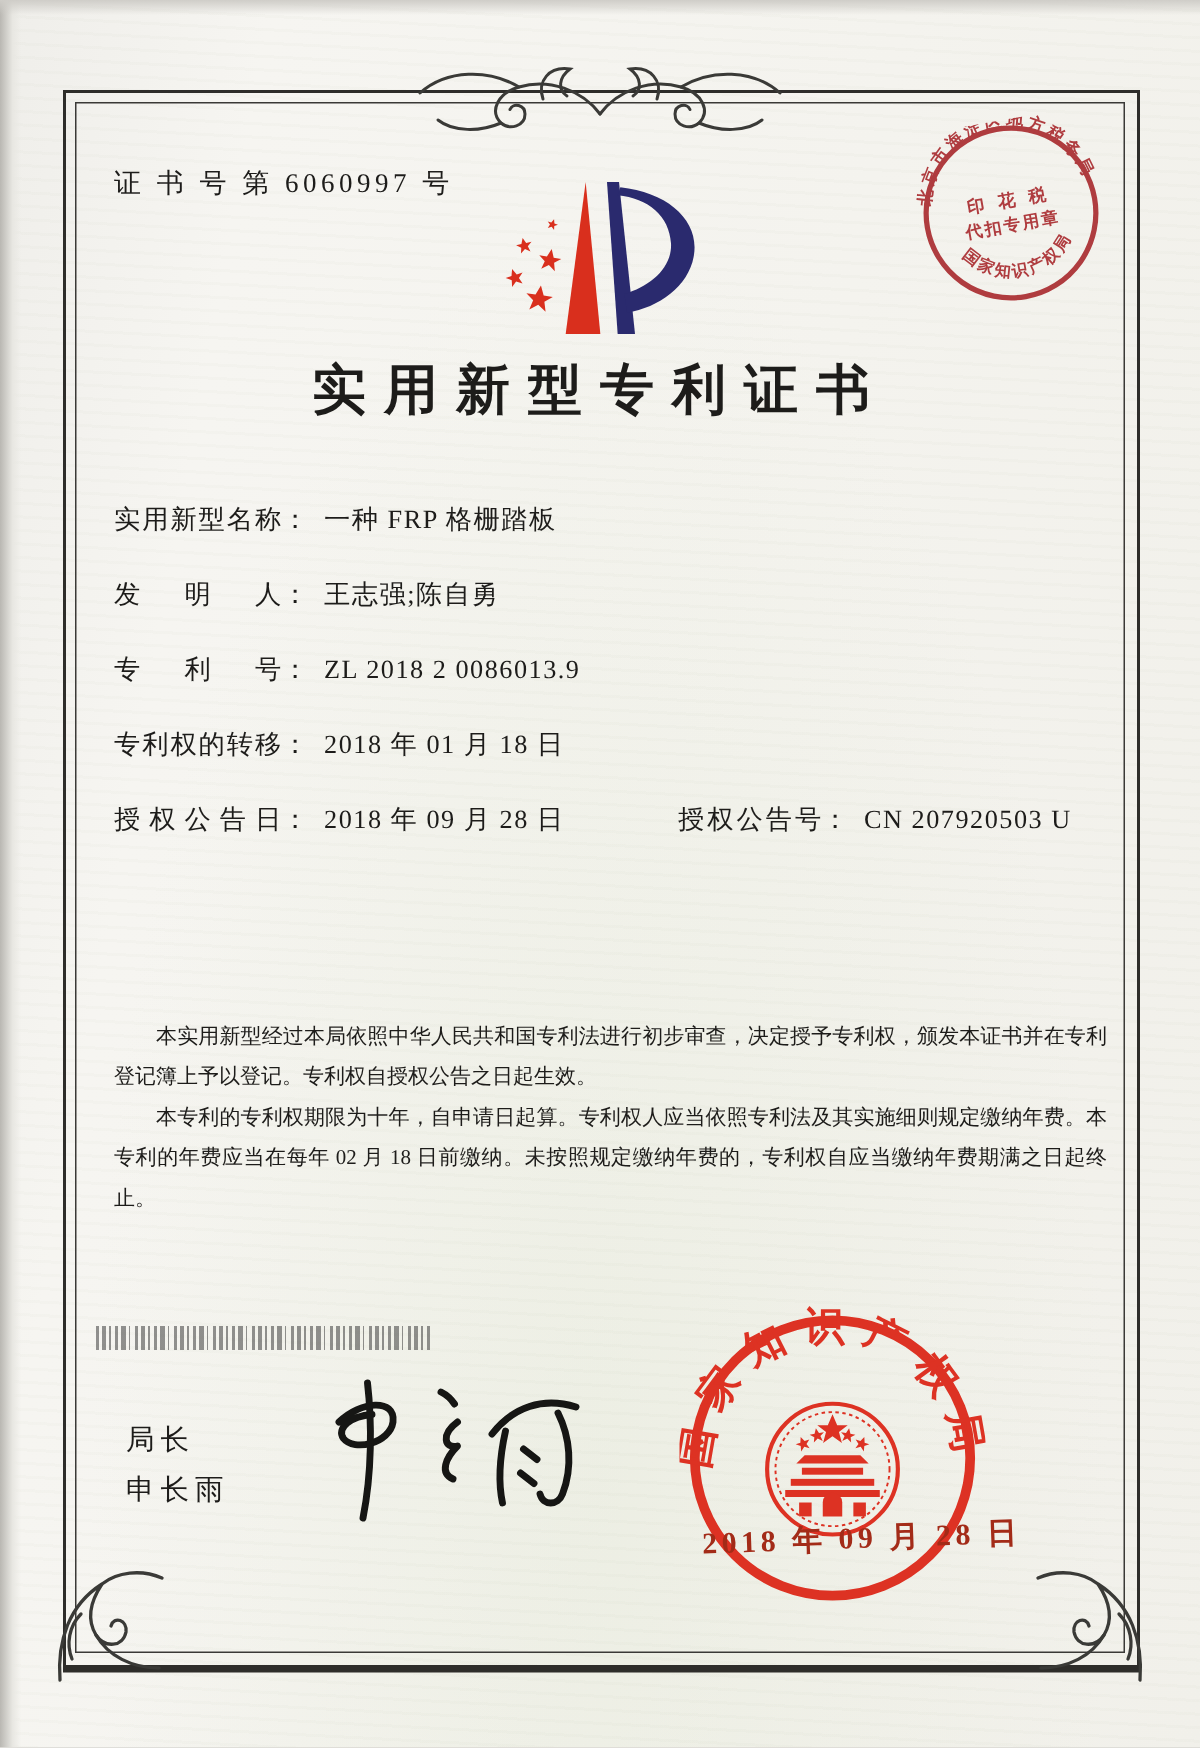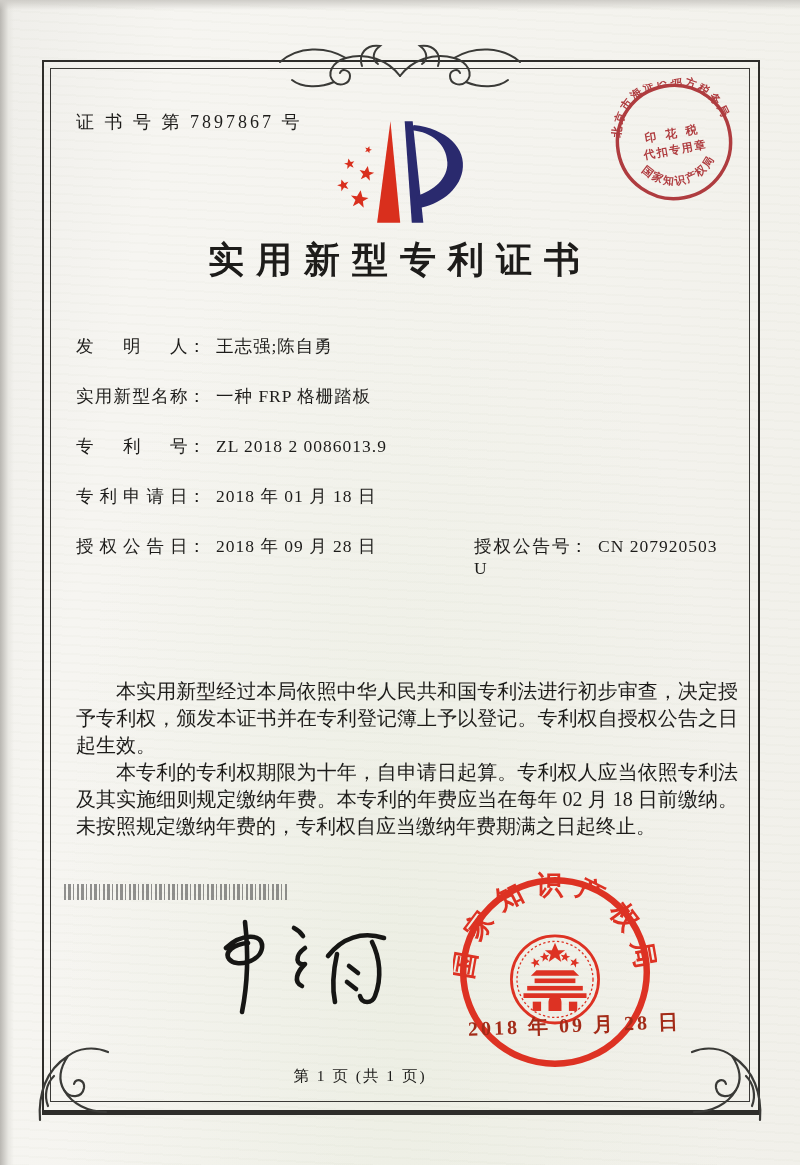--- a/index.html
+++ b/index.html
@@ -29,23 +29,23 @@
   
   .cert-no{position:absolute;left:76px;top:110px;font-size:18px;letter-spacing:3px;}
   .logo{position:absolute;left:322px;top:110px;}
   .title{position:absolute;left:0;top:236px;width:800px;text-align:center;
     font-size:36px;font-weight:bold;letter-spacing:12px;}
   .fields{position:absolute;left:76px;top:334px;width:660px;}
   .frow{position:relative;height:50px;font-size:17.5px;letter-spacing:.5px;}
   .flabel{display:inline-block;width:112px;text-align:justify;text-align-last:justify;vertical-align:top;}
   .fcolon{display:inline-block;margin-right:10px;}
   .fvalue{letter-spacing:1px;}
-  .fgroup-right{position:absolute;left:398px;top:0;}
+  .fgroup-right{position:absolute;left:376px;top:0;}
   .fgroup-right .flabel{width:96px;}
-  .paras{position:absolute;left:76px;top:678px;width:662px;font-size:20px;
+  .paras{position:absolute;left:76px;top:678px;width:662px;font-size:14px;
     line-height:27px;text-align:justify;}
   .paras p{margin:0;text-indent:2em;}
   .barcode{position:absolute;left:64px;top:884px;width:224px;height:16px;opacity:.55;
     background:repeating-linear-gradient(90deg,#3c3c3c 0 2px,rgba(0,0,0,0) 2px 4px,#3c3c3c 4px 7px,rgba(0,0,0,0) 7px 9px,#3c3c3c 9px 10px,rgba(0,0,0,0) 10px 13px);}
   .officer{position:absolute;left:84px;top:944px;font-size:19px;letter-spacing:4px;line-height:33px;}
   .signature{position:absolute;left:202px;top:912px;}
   .seal{position:absolute;left:453px;top:870px;opacity:.96;}
   .seal-date{position:absolute;left:468px;top:1012px;font-size:20px;letter-spacing:3px;
     color:#a32b18;font-weight:bold;transform:rotate(-2deg);}
   .footer{position:absolute;left:260px;top:1066px;width:200px;text-align:center;font-size:15.5px;letter-spacing:2px;}
@@ -89,21 +89,21 @@
   </svg>
   <svg class="ornament" style="left:682px;top:1042px;" width="84" height="84" viewBox="0 0 84 84">
     <g transform="translate(84,0) scale(-1,1)" stroke="#3a3a37" stroke-width="2.2" fill="none" stroke-linecap="round">
       <path d="M6,78 C4,52 12,28 34,14 C26,26 24,38 30,48 C36,57 48,56 50,46 C51,38 42,35 40,42"></path>
       <path d="M34,14 C44,6 60,4 74,10"></path>
       <path d="M30,48 C38,62 54,70 72,70"></path>
       <path d="M14,64 C10,54 12,42 20,34"></path>
     </g>
   </svg>
 
-  <div class="cert-no">证 书 号 第 7897867 号</div>
+  <div class="cert-no">证 书 号 第 6060997 号</div>
 
   <svg class="logo" width="160" height="124" viewBox="0 0 180 130">
     <defs>
       <path id="st" d="M0,-10 L2.94,-3.09 9.51,-3.09 4.05,1.18 5.88,8.09 0,3.82 -5.88,8.09 -4.05,1.18 -9.51,-3.09 -2.94,-3.09 Z"></path>
     </defs>
     <g fill="#d92f1d">
       <use href="#st" transform="translate(52,40) scale(0.42) rotate(18)"></use>
       <use href="#st" transform="translate(31,56) scale(0.62) rotate(-12)"></use>
       <use href="#st" transform="translate(50,67) scale(0.88) rotate(10)"></use>
       <use href="#st" transform="translate(24,80) scale(0.70) rotate(-18)"></use>
@@ -114,46 +114,50 @@
       <polygon points="93,8 102,8 114,122 101,122"></polygon>
       <path d="M103,12 C140,16 163,38 158,64 C154,86 132,102 108,106 L106,92
                C126,86 142,72 141,54 C140,34 124,20 101,18 Z"></path>
     </g>
   </svg>
 
   <div class="title">实用新型专利证书</div>
 
   <div class="fields">
     <div class="frow">
+      <span class="flabel">实用新型名称</span><span class="fcolon">：</span><span class="fvalue">一种 FRP 格栅踏板</span>
+    </div>
+    <div class="frow">
       <span class="flabel">发明人</span><span class="fcolon">：</span><span class="fvalue">王志强;陈自勇</span>
     </div>
     <div class="frow">
-      <span class="flabel">实用新型名称</span><span class="fcolon">：</span><span class="fvalue">一种 FRP 格栅踏板</span>
-    </div>
-    <div class="frow">
       <span class="flabel">专利号</span><span class="fcolon">：</span><span class="fvalue">ZL 2018 2 0086013.9</span>
     </div>
     <div class="frow">
-      <span class="flabel">专利申请日</span><span class="fcolon">：</span><span class="fvalue">2018 年 01 月 18 日</span>
+      <span class="flabel">专利权的转移</span><span class="fcolon">：</span><span class="fvalue">2018 年 01 月 18 日</span>
     </div>
     <div class="frow">
       <span class="flabel">授权公告日</span><span class="fcolon">：</span><span class="fvalue">2018 年 09 月 28 日</span>
       <span class="fgroup-right">
         <span class="flabel">授权公告号</span><span class="fcolon">：</span><span class="fvalue">CN 207920503 U</span>
       </span>
     </div>
   </div>
 
   <div class="paras">
     <p>本实用新型经过本局依照中华人民共和国专利法进行初步审查，决定授予专利权，颁发本证书并在专利登记簿上予以登记。专利权自授权公告之日起生效。</p>
     <p>本专利的专利权期限为十年，自申请日起算。专利权人应当依照专利法及其实施细则规定缴纳年费。本专利的年费应当在每年 02 月 18 日前缴纳。未按照规定缴纳年费的，专利权自应当缴纳年费期满之日起终止。</p>
   </div>
 
   <div class="barcode"></div>
 
+  <div class="officer">
+    <div>局长</div>
+    <div>申长雨</div>
+  </div>
 
   <svg class="signature" width="195" height="105" viewBox="0 0 195 105">
     <g stroke="#161614" stroke-width="4.6" fill="none" stroke-linecap="round" stroke-linejoin="round">
       <path d="M24,36 C38,22 62,20 60,36 C58,50 34,56 27,47 C22,40 32,32 46,31"></path>
       <path d="M43,10 C46,36 46,70 40,100"></path>
       <path d="M92,16 C96,18 99,21 101,24"></path>
       <path d="M103,36 C92,44 94,54 103,52 C95,60 91,70 100,74"></path>
       <path d="M126,44 C140,26 160,19 182,26"></path>
       <path d="M135,42 C131,60 130,76 133,90"></path>
       <path d="M170,30 C178,46 180,66 173,84 C170,92 160,92 158,84"></path>
@@ -185,21 +189,20 @@
         <rect x="-30" y="7" width="60" height="5"></rect>
         <path d="M-34,15 L34,15 L34,20 L-34,20 Z"></path>
         <path d="M-7,24 A7,7 0 0 1 7,24 L7,34 L-7,34 Z"></path>
         <rect x="-24" y="24" width="9" height="10"></rect>
         <rect x="15" y="24" width="9" height="10"></rect>
       </g>
     </g>
   </svg>
   <div class="seal-date">2018 年 09 月 28 日</div>
 
-  <div class="footer">第 1 页 (共 1 页)</div>
 
   <svg class="tax-stamp" width="124" height="124" viewBox="0 0 160 160">
     <defs>
       <path id="taxTop" d="M 16,96 A 68,68 0 1 1 144,96" fill="none"></path>
       <path id="taxBottom" d="M 30,106 A 58,58 0 0 0 130,106" fill="none"></path>
     </defs>
     <g fill="#a8292d">
       <circle cx="80" cy="80" r="73" fill="none" stroke="#a8292d" stroke-width="4.5"></circle>
       <text font-size="14.5" font-weight="bold" style="letter-spacing:3px" font-family="Liberation Serif, DejaVu Serif, serif">
         <textPath href="#taxTop" startOffset="50%" text-anchor="middle">北京市海淀区地方税务局</textPath>

